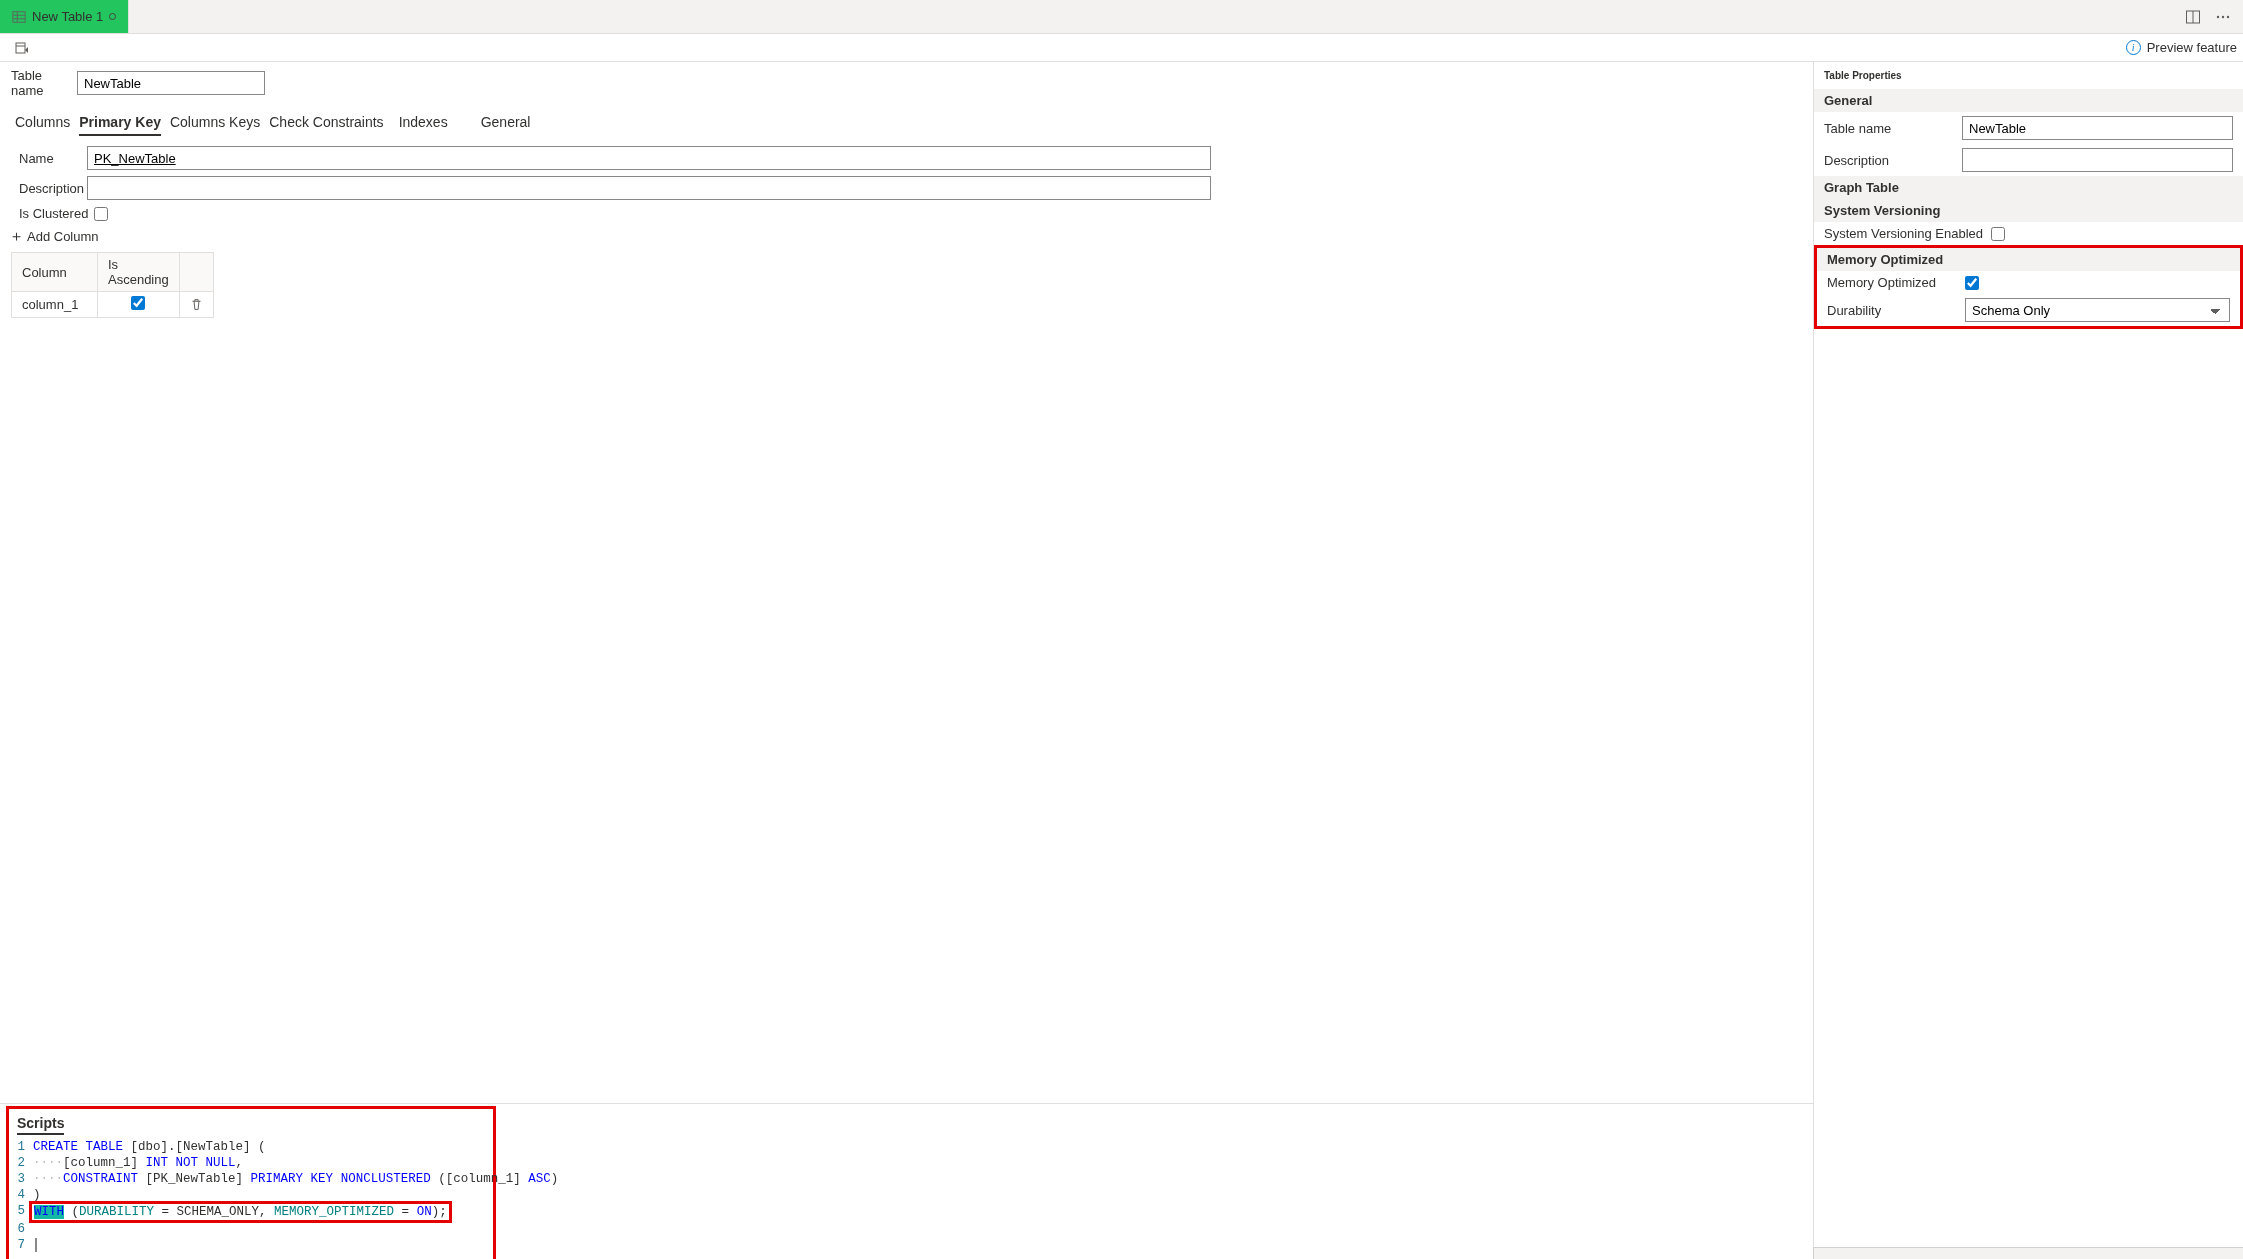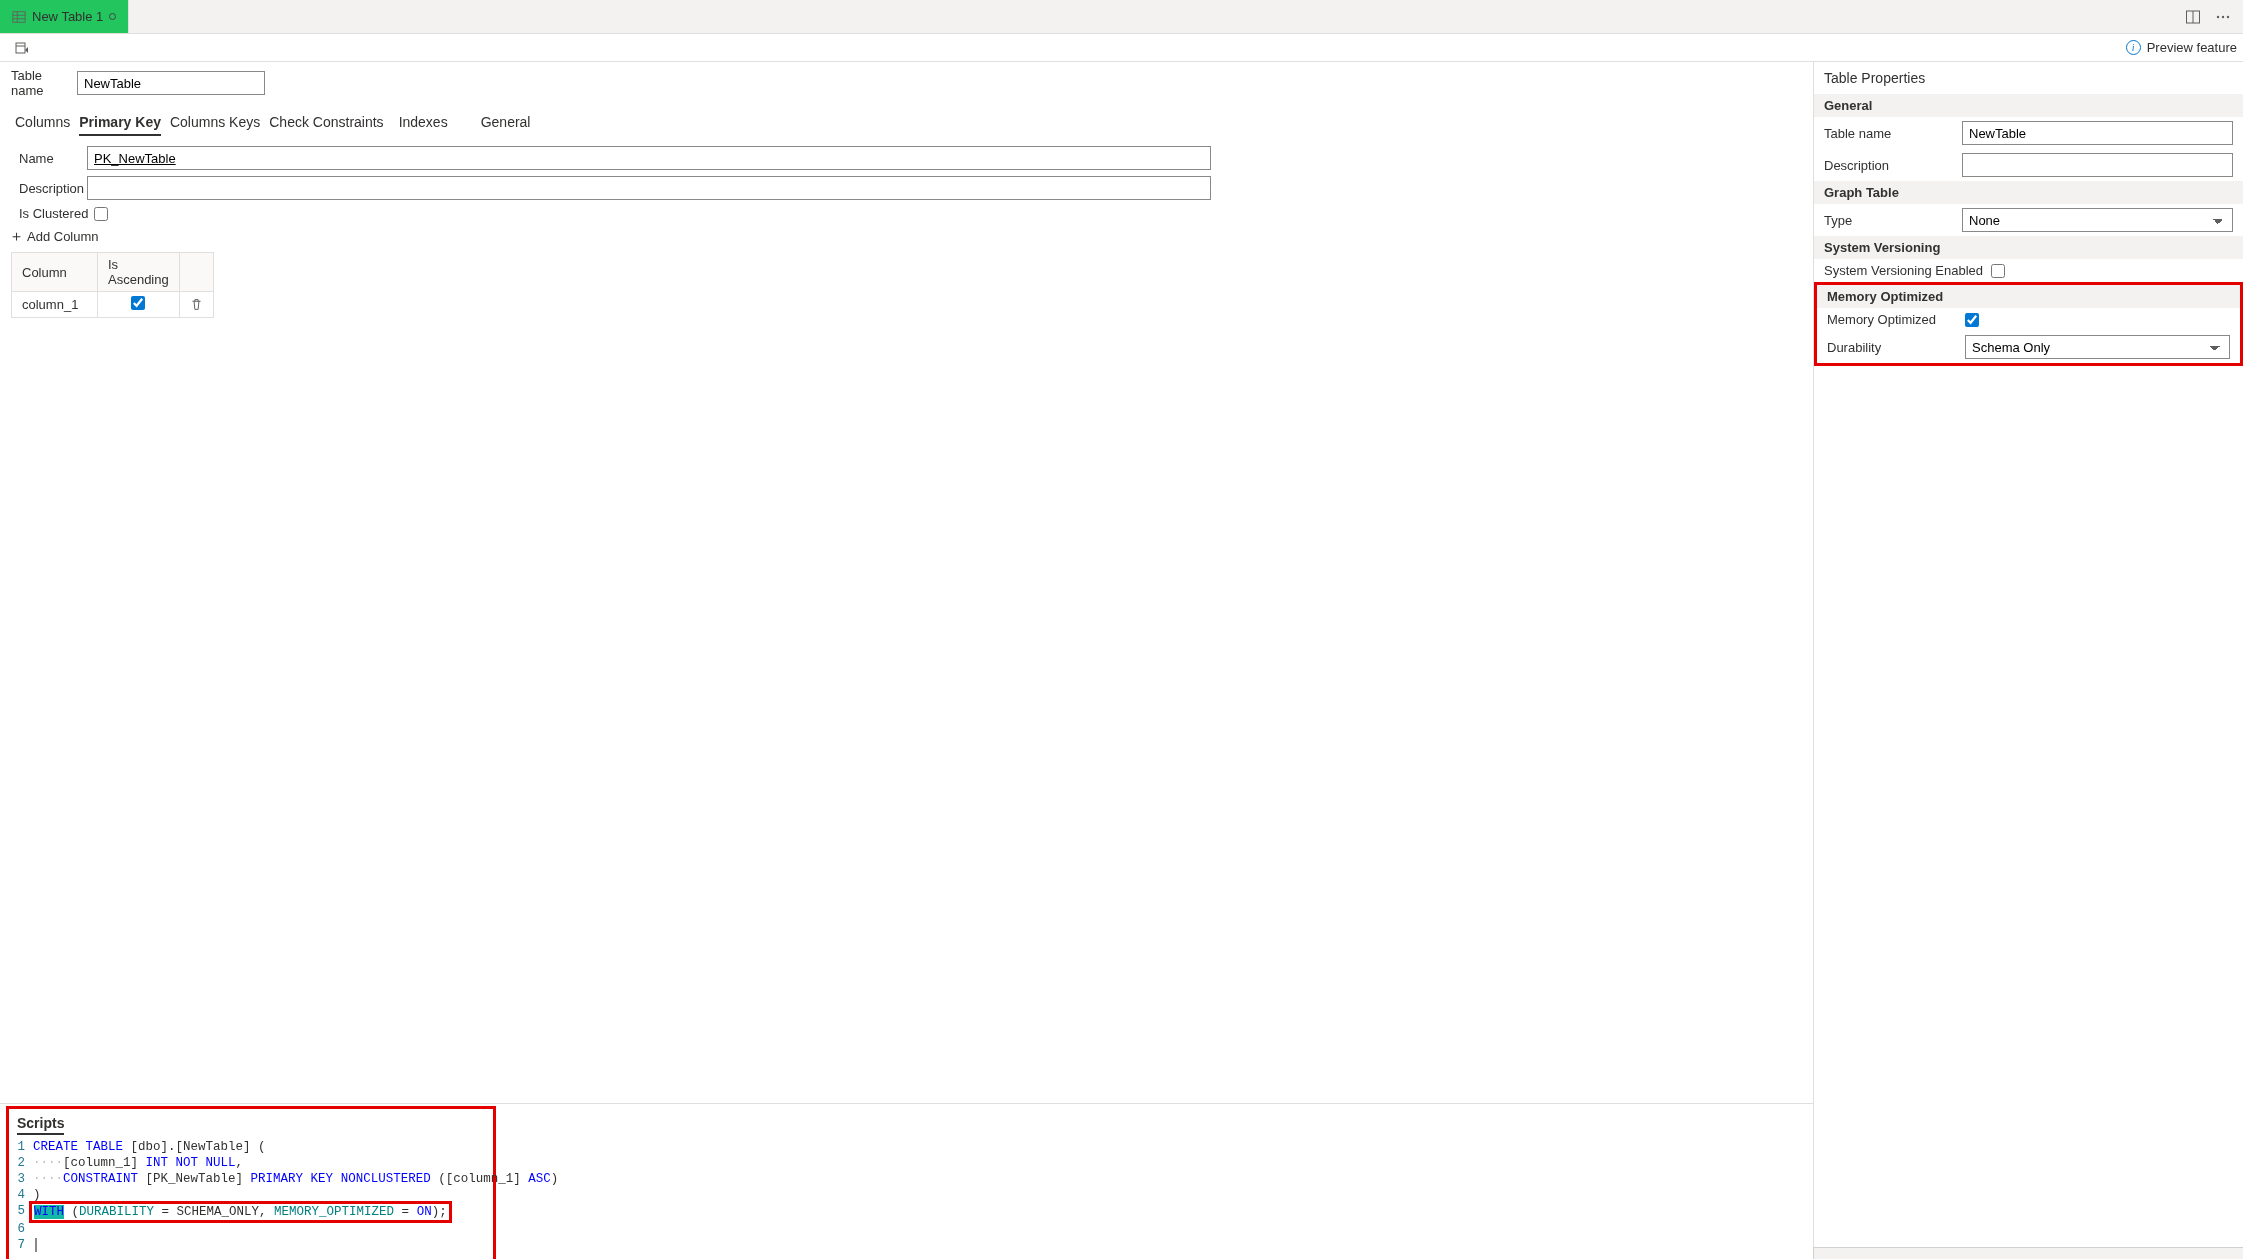--- a/index.html
+++ b/index.html
@@ -59,21 +59,21 @@
   .editor .gutter { width:24px; text-align:right; color:#237893; padding-right:8px; flex-shrink:0; }
   .editor .code { position:relative;font-family:Liberation Mono, monospace; }
   .kw { color:#0000ff; }
   .fn { color:#008080; }
   .dots { color:#c0c0c0; }
   .cursor-mark { display:inline-block; width:2px; height:14px; background:#888; vertical-align:middle; margin-left:2px; }
   .hl-box { border:3px solid #e50000; display:inline-block; padding:0 2px; margin-left:-4px; margin-top:-2px; margin-bottom:-2px;}
   .sel { background:#14b8a6; }
 
   
-  .rp-title { font-weight:400; padding:8px 10px; font-size:14px; }
+  .rp-title { font-weight:700; padding:8px 10px; font-size:10px; }
   .rp-section { background:#f3f2f1; padding:4px 10px; font-weight:600; font-size:13px; }
   .rp-row { display:flex; align-items:center; gap:8px; padding:4px 10px; }
   .rp-row label { width:130px; }
   .rp-row input[type="text"], .rp-row select { flex:1; border:1px solid #8a8886; padding:2px 6px; font-size:13px; height:24px; background:#fff; }
   .rp-row select { appearance:none; background-image: linear-gradient(45deg, transparent 50%, #605e5c 50%), linear-gradient(135deg, #605e5c 50%, transparent 50%); background-position: calc(100% - 14px) 10px, calc(100% - 9px) 10px; background-size:5px 5px,5px 5px; background-repeat:no-repeat; padding-right:24px;}
   .memopt-block { border:3px solid #e50000; }
 
   
   .floater { position:absolute; right:0; bottom:0; width:430px; height:12px; background:#f3f2f1; border:1px solid #d2d0ce; border-bottom:none; border-right:none; }
 
@@ -207,24 +207,20 @@
       <div class="rp-section">General</div>
       <div class="rp-row">
         <label>Table name</label>
         <input type="text" value="NewTable" style="">
       </div>
       <div class="rp-row">
         <label>Description</label>
         <input type="text" value="" style="">
       </div>
       <div class="rp-section">Graph Table</div>
-      <div class="rp-row">
-        <label>Type</label>
-        <select><option>None</option></select>
-      </div>
       <div class="rp-section">System Versioning</div>
       <div class="rp-row">
         <label style="width:auto;">System Versioning Enabled</label>
         <input type="checkbox" class="checkbox" style="">
       </div>
 
       <div class="memopt-block">
         <div class="rp-section">Memory Optimized</div>
         <div class="rp-row">
           <label>Memory Optimized</label>

